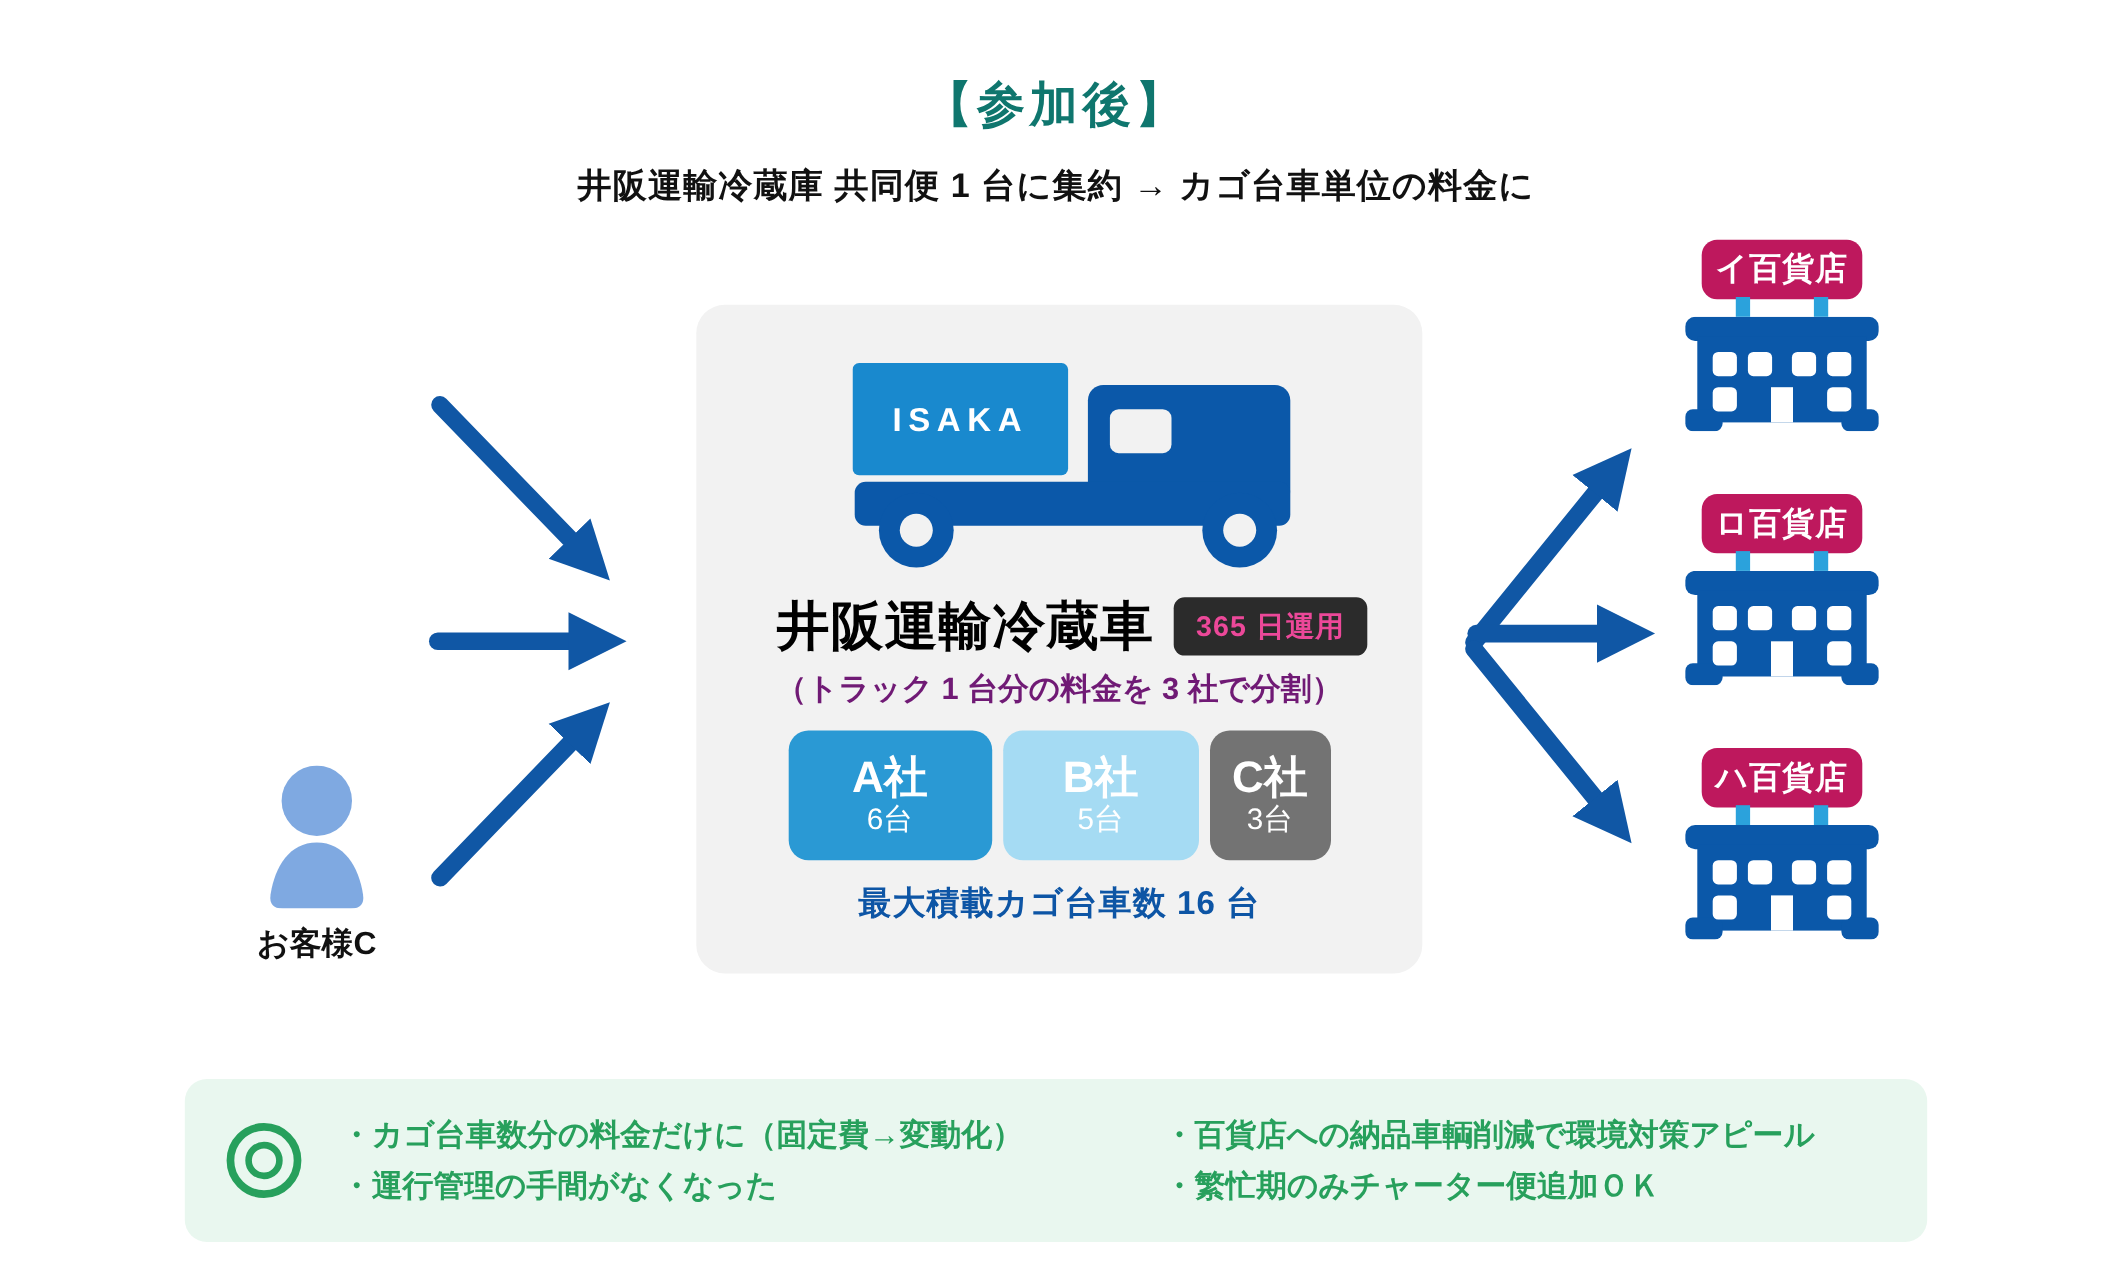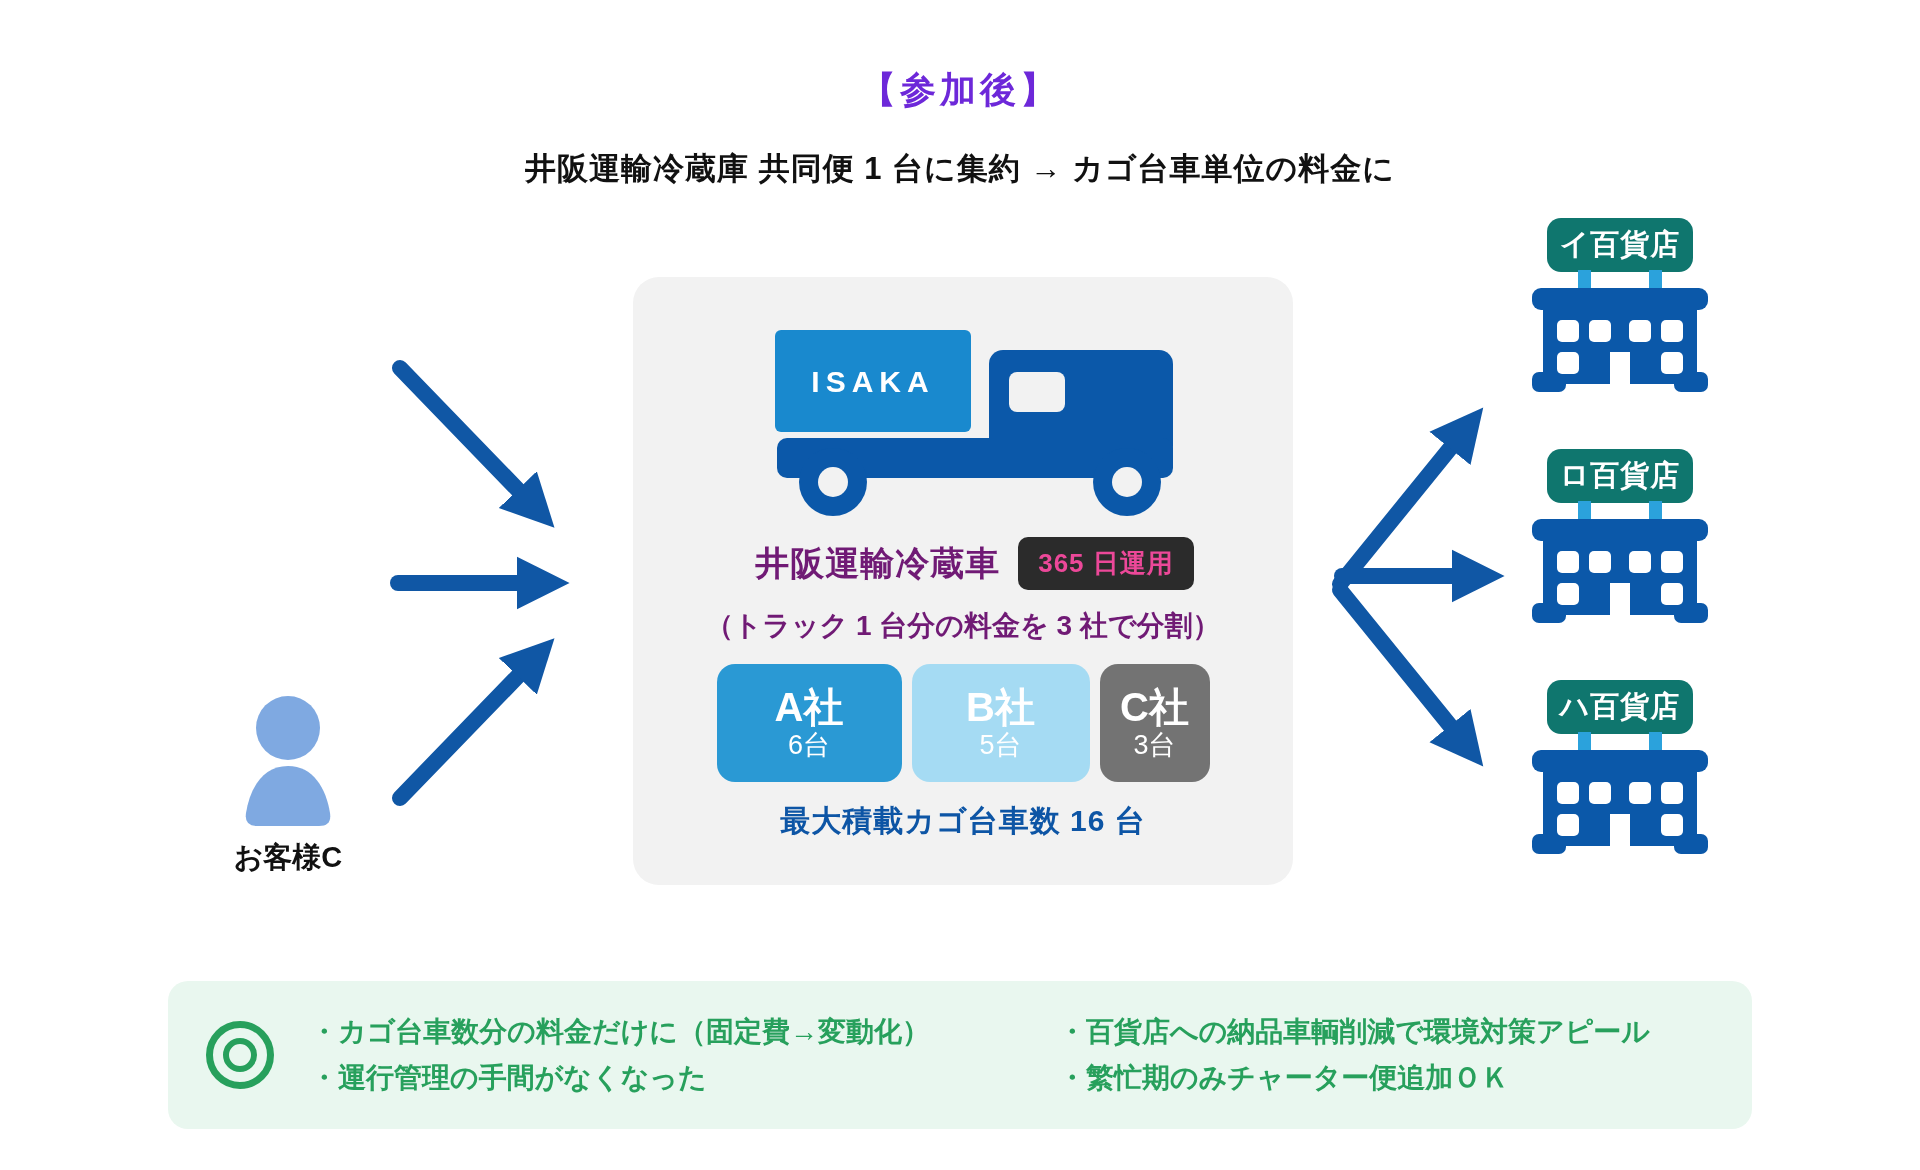--- a/index.html
+++ b/index.html
@@ -4,21 +4,21 @@
 <style>
   html,body{margin:0;padding:0;background:#ffffff;}
   #canvas{
     position:relative;width:1920px;height:1170px;background:#ffffff;overflow:hidden;
     font-family:"Liberation Sans","DejaVu Sans",sans-serif;color:#1a1a1a;
   }
   .abs{position:absolute;}
   
   .title{
     left:0;top:66px;width:1920px;text-align:center;
-    font-size:36px;font-weight:bold;color:#6d28d9;letter-spacing:4px;
+    font-size:44px;font-weight:bold;color:#0f766e;letter-spacing:4px;
   }
   .subtitle{
     left:0;top:148px;width:1920px;text-align:center;
     font-size:31px;font-weight:bold;color:#111111;letter-spacing:1px;
   }
   
   .customer{width:180px;text-align:center;}
   .customer svg{display:block;margin:0 auto;}
   .customer .c-label{margin-top:12px;font-size:29px;font-weight:bold;color:#111111;}
   #customer-a{left:198px;top:253px;}
@@ -32,21 +32,21 @@
   #arrows line{stroke:#1057A5;stroke-width:16;stroke-linecap:round;}
   
   .panel{
     left:633px;top:277px;width:660px;height:608px;
     background:#F2F2F2;border-radius:26px;
   }
   .truck-wrap{left:142px;top:53px;width:400px;height:192px;}
   .name-row{
     left:0;top:260px;width:660px;display:flex;justify-content:center;align-items:center;gap:18px;
   }
-  .hub-name{font-size:34px;font-weight:bold;color:#701a75;letter-spacing:1px;margin-left:23px;}
+  .hub-name{font-size:48px;font-weight:bold;color:#000000;letter-spacing:1px;margin-left:23px;}
   .hub-badge{
     background:#2B2B2B;color:#ec4899;font-size:26px;font-weight:bold;
     padding:9px 20px;border-radius:10px;letter-spacing:1px;white-space:nowrap;
   }
   .hub-note{
     left:0;top:330px;width:660px;text-align:center;
     font-size:28px;font-weight:bold;color:#701a75;
   }
   .companies{
     left:0;top:387px;width:660px;display:flex;justify-content:center;align-items:stretch;gap:10px;
@@ -60,21 +60,21 @@
   .company:nth-child(1){width:185px;background:#2A99D4;}
   .company:nth-child(2){width:178px;background:#A5DBF3;}
   .company:nth-child(3){width:110px;background:#737373;}
   .capacity{
     left:0;top:524px;width:660px;text-align:center;
     font-size:30px;font-weight:bold;color:#0D55A5;letter-spacing:1px;
   }
   
   .store{width:176px;}
   .store .sign{
-    position:relative;margin:0 auto;width:146px;height:54px;background:#0f766e;border-radius:14px;
+    position:relative;margin:0 auto;width:146px;height:54px;background:#be185d;border-radius:14px;
     display:flex;align-items:center;justify-content:center;
     color:#ffffff;font-size:29px;font-weight:bold;letter-spacing:1px;white-space:nowrap;
   }
   .store .legs{position:relative;height:16px;}
   .store .leg{position:absolute;top:-2px;width:13px;height:18px;background:#2BA2DC;}
   .store .leg.l{left:46px;} .store .leg.r{left:117px;}
   .store svg{display:block;}
   #store-1{left:1532px;top:218px;}
   #store-2{left:1532px;top:449px;}
   #store-3{left:1532px;top:680px;}

